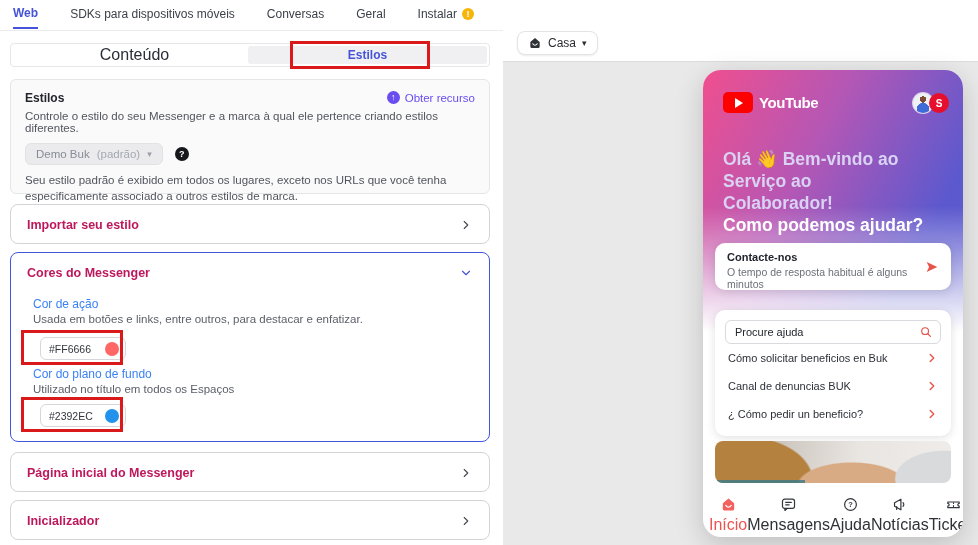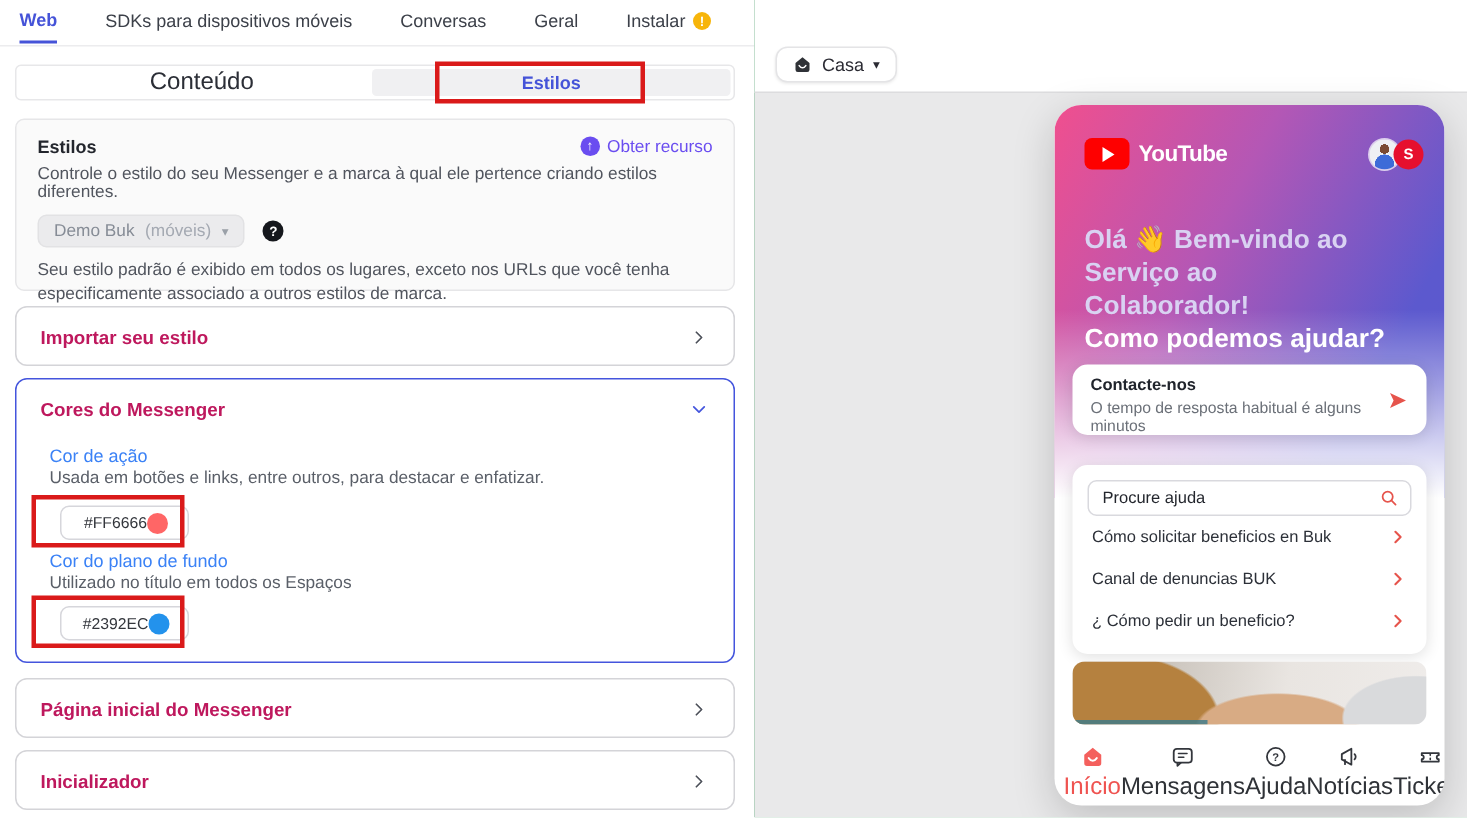--- a/index.html
+++ b/index.html
@@ -38,26 +38,26 @@
   .acc-row { height:40px; display:flex; align-items:center; justify-content:space-between; padding:0 16px; cursor:pointer; }
   .acc-label { font-size:12.5px; font-weight:bold; color:#be185d; }
   .chev { width:14px; height:14px; flex:0 0 auto; }
   .acc-import { top:204px; height:40px; }
   .acc-colors { top:252px; height:190px; border:1.5px solid #4455dd; }
   .acc-home { top:452px; height:40px; }
   .acc-launcher { top:500px; height:40px; }
 
   .field-label { position:absolute; left:22px; font-size:12px; color:#3b82f6; }
   .field-desc { position:absolute; left:22px; font-size:11.5px; color:#5a5f68; }
-  .color-input { position:absolute; left:29px; width:86px; height:23px; background:#fff; border:1px solid #d6d6db; border-radius:6px; display:flex; align-items:center; justify-content:center; padding:0 6px 0 8px; cursor:pointer; }
+  .color-input { position:absolute; left:29px; width:86px; height:23px; background:#fff; border:1px solid #d6d6db; border-radius:6px; display:flex; align-items:center; justify-content:space-between; padding:0 6px 0 8px; cursor:pointer; }
   .color-hex { font-size:10.5px; color:#33363c; }
   .swatch { width:14px; height:14px; border-radius:50%; }
 
   
-  .right-pane { position:absolute; left:503px; top:0; width:475px; height:545px; background:#15803d; }
+  .right-pane { position:absolute; left:503px; top:0; width:475px; height:545px; background:#be185d; }
   .preview-topbar { position:absolute; left:0; top:0; width:100%; height:62px; background:#fff; border-bottom:1px solid #dcdcde; }
   .page-select { position:absolute; left:14px; top:31px; height:24px; display:inline-flex; align-items:center; gap:6px; background:#fff; border:1px solid #e4e4e6; border-radius:8px; padding:0 10px; box-shadow:0 1px 2px rgba(0,0,0,.08); font-size:12px; color:#2b2b33; cursor:pointer; }
   .preview-area { position:absolute; left:0; top:62px; width:100%; height:483px; background:#e9e9ea; }
 
   .widget { position:absolute; left:200px; top:8px; width:260px; height:467px; background:#fff; border-radius:18px; box-shadow:0 8px 28px rgba(0,0,0,.18); overflow:hidden; }
   .hero { position:absolute; left:0; top:0; width:100%; height:262px; background:linear-gradient(118deg,#f04f8e 0%,#b457b5 38%,#5c59ce 78%,#5b59ce 100%); }
   .hero::after { content:""; position:absolute; inset:0; background:linear-gradient(to bottom, rgba(255,255,255,0) 52%, rgba(255,255,255,.72) 86%, #fff 100%); }
   .w-head { position:absolute; left:20px; right:14px; top:22px; display:flex; justify-content:space-between; align-items:flex-end; z-index:2; }
   .brand { display:flex; align-items:center; gap:6px; }
   .yt-rect { width:30px; height:21px; background:#fe0000; border-radius:5px; display:flex; align-items:center; justify-content:center; }
@@ -123,21 +123,21 @@
         <div class="info-title">Estilos</div>
         <a class="resource-link">
           <span class="circle-up">↑</span>
           <span>Obter recurso</span>
         </a>
       </div>
       <div class="info-desc">Controle o estilo do seu Messenger e a marca à qual ele pertence criando estilos diferentes.</div>
       <div class="selector-row">
         <div class="style-selector">
           <span>Demo Buk</span>
-          <span class="suffix">(móveis)</span>
+          <span class="suffix">(padrão)</span>
           <span class="caret">▾</span>
         </div>
         <span class="help-circle">?</span>
       </div>
       <div class="info-foot">Seu estilo padrão é exibido em todos os lugares, exceto nos URLs que você tenha especificamente associado a outros estilos de marca.</div>
     </div>
 
     <div class="acc acc-import">
       <div class="acc-row">
         <span class="acc-label">Importar seu estilo</span>

